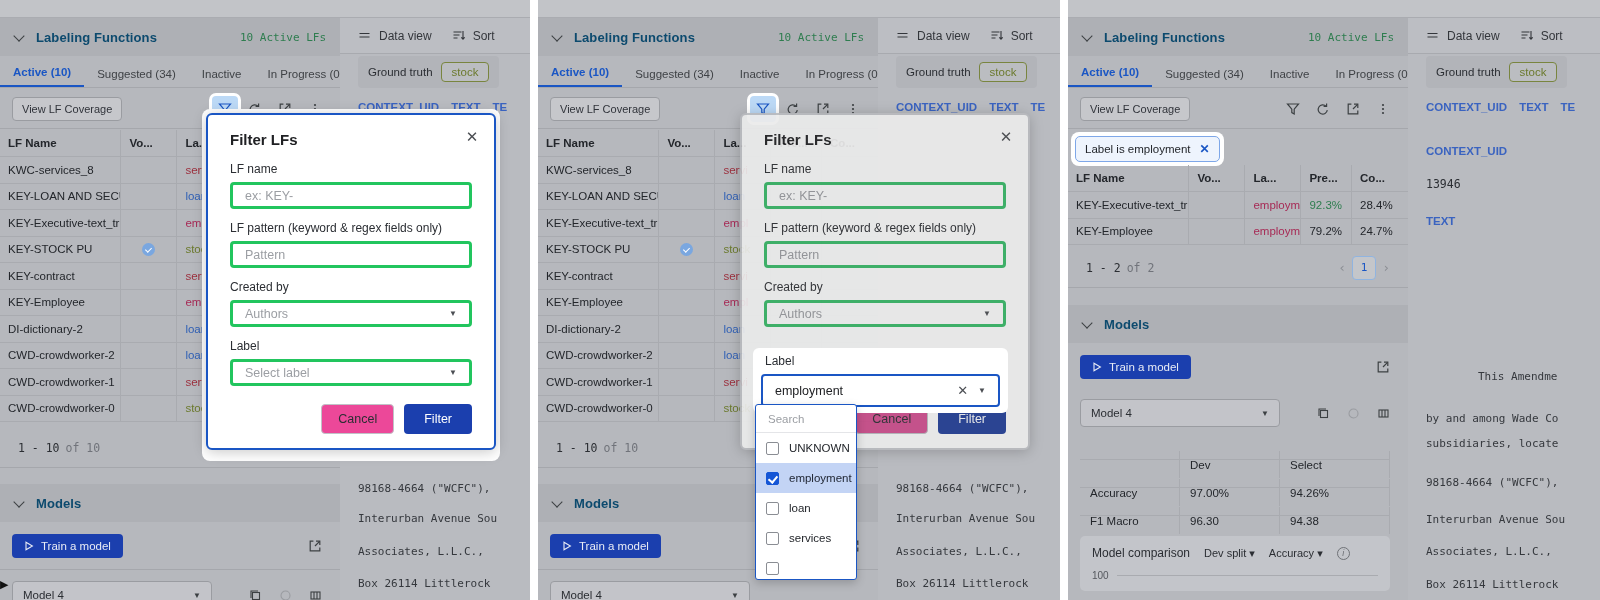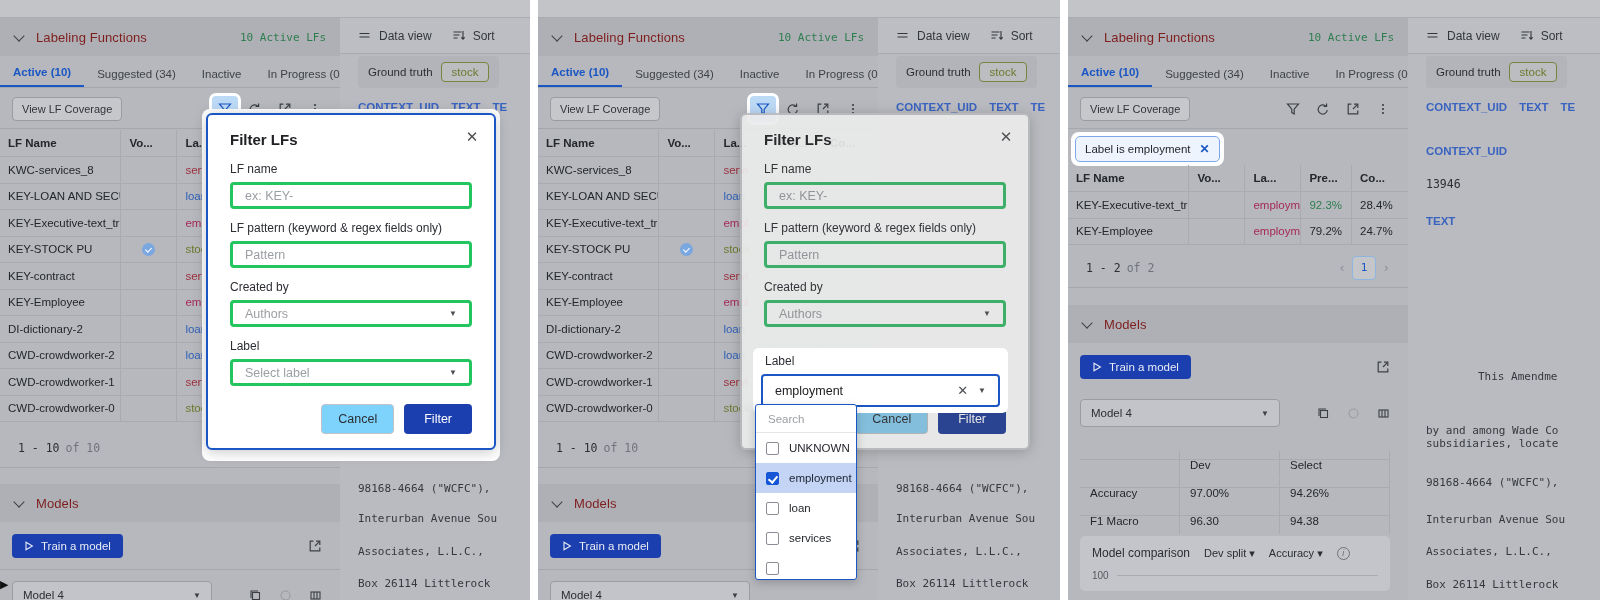--- a/index.html
+++ b/index.html
@@ -34,21 +34,21 @@
   }
   .chev {
     width:12px; height:12px; margin-right:10px;
     position:relative; flex:none;
   }
   .chev::after{
     content:""; position:absolute; left:1px; top:1px;
     width:7px; height:7px; border-right:1.6px solid #3c4043; border-bottom:1.6px solid #3c4043;
     transform: rotate(45deg);
   }
-  .sec-title { font-size:13px; font-weight:normal; color:#7f1d1d; letter-spacing:.1px; }
+  .sec-title { font-size:13px; font-weight:bold; color:#0c4a6e; letter-spacing:.1px; }
   .sec-right {
     margin-left:auto; font-family:"DejaVu Sans Mono", monospace;
     font-size:11px; color:#2e7d4f;
   }
 
   .tabs {
     position:absolute; left:0; top:56px; width:100%; height:32px;
     background:#b6b8bd; display:flex; align-items:flex-end;
     border-bottom:1px solid #a5a7ac;
   }
@@ -199,21 +199,21 @@
   .fld-label { font-size:12px; color:#2b2e33; margin:12px 0 6px 0; }
   .fld {
     height:27px; border:3px solid #22c55e; border-radius:4px; width:100%;
     display:flex; align-items:center; padding:0 12px; font-size:12.5px; color:#9b9ea3;
     background:#fff;
   }
   .fld.focused { border:2px solid #1a56c4; color:#202124; }
   .fld .caret { margin-left:auto; font-size:8px; color:#4b4e53; }
   .fld .clearx { margin-left:auto; font-size:13px; color:#4b4e53; padding-right:10px; }
   .dlg-actions { display:flex; justify-content:flex-end; gap:10px; margin-top:18px; }
-  .b-cancel { border:1px solid #c0c2c7; border-radius:4px; background:#7dd3fc; color:#2b2e33; font-size:12.5px; padding:7px 16px; }
+  .b-cancel { border:1px solid #c0c2c7; border-radius:4px; background:#ec4899; color:#2b2e33; font-size:12.5px; padding:7px 16px; }
   .b-filter { border-radius:4px; background:#1b3fae; color:#fff; font-size:12.5px; padding:8px 20px; }
   .dlg-halo { position:absolute; background:#ffffff; border-radius:8px; }
 
   
   .dim-dlg { filter: grayscale(.18) brightness(.92) opacity(.92); }
 
   
   .ddmenu {
     position:absolute; background:#fff; border:1px solid #1a56c4; border-radius:3px;
     width:110px; box-shadow:0 3px 10px rgba(0,0,0,.2); overflow:hidden; z-index:40;
@@ -958,21 +958,21 @@
         <span>CONTEXT_UID</span>
         <span>TEXT</span>
         <span>TE</span>
       </div>
 
       <div class="fieldname" style="top:145px;">CONTEXT_UID</div>
       <div class="fieldval" style="top:177px;">13946</div>
       <div class="fieldname" style="top:215px;">TEXT</div>
 
       <div class="doc-line" style="left:70px; top:370px;">This Amendme</div>
-      <div class="doc-line" style="top:424px;">by and among  Wade Co</div>
+      <div class="doc-line" style="top:412px;">by and among  Wade Co</div>
       <div class="doc-line" style="top:437px;">subsidiaries,  locate</div>
       <div class="doc-line" style="top:476px;">98168-4664  ("WCFC"),</div>
       <div class="doc-line" style="top:513px;">Interurban Avenue Sou</div>
       <div class="doc-line" style="top:545px;">Associates,  L.L.C.,</div>
       <div class="doc-line" style="top:578px;">Box 26114  Littlerock</div>
     </div>
   </div>
 
   <div class="left-arrow" style="left:0; top:578px;">▶</div>
 </div>

